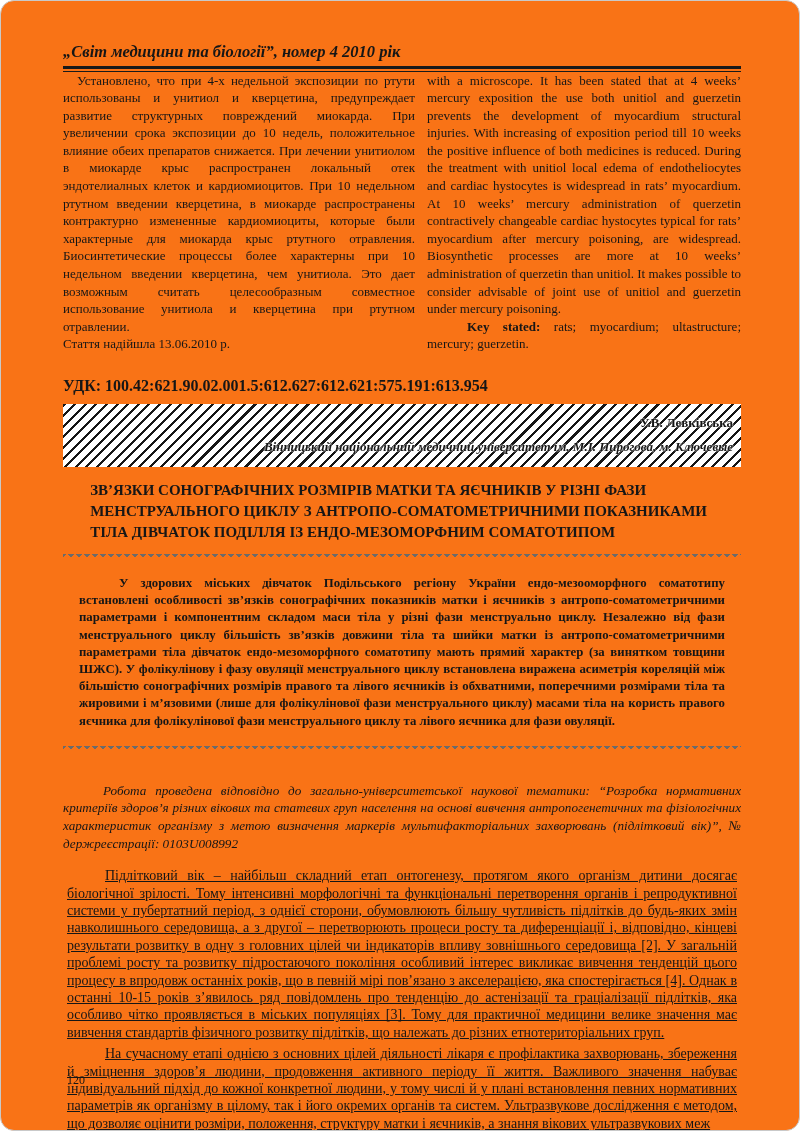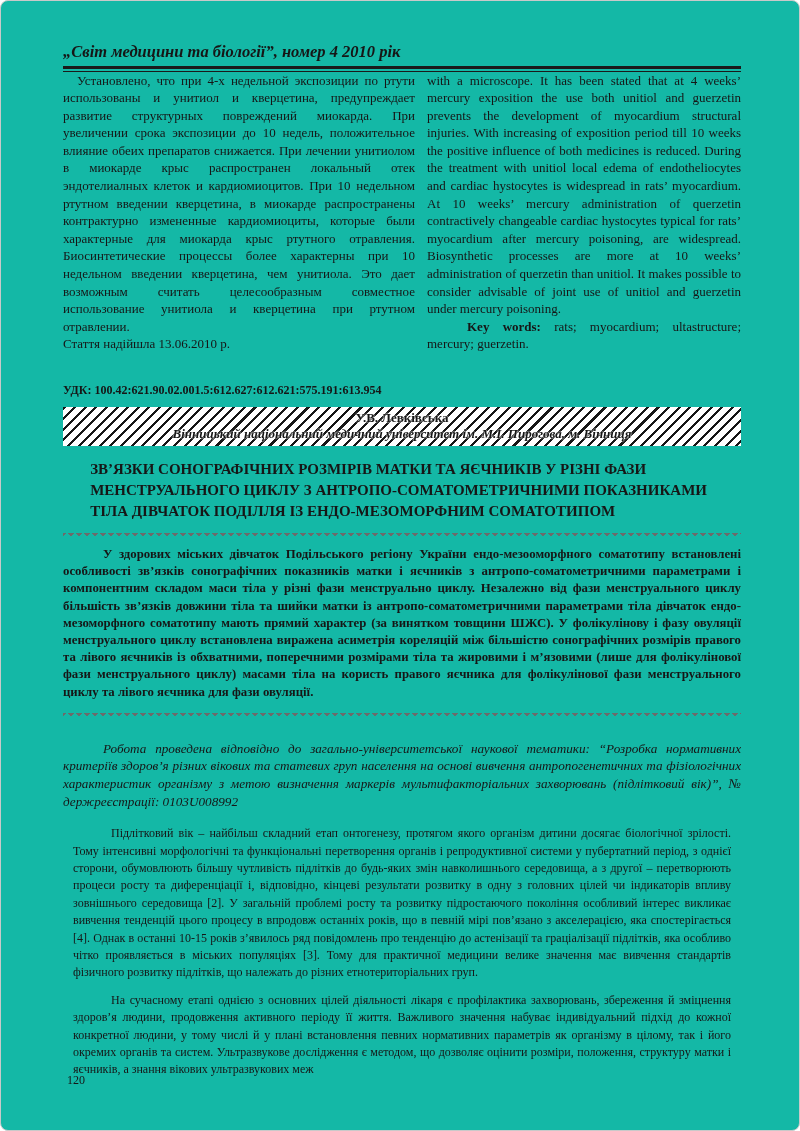--- a/index.html
+++ b/index.html
@@ -1,22 +1,22 @@
 <!DOCTYPE html>
 <html><head>
 <meta charset="utf-8">
 <style>
   html,body{margin:0;padding:0;background:#fff;}
   .page{
     position:relative;
     width:800px;height:1131px;
     box-sizing:border-box;
-    background:#14b8a6;
+    background:#f97316;
     border:1px solid #c9c9c9;
-    border-radius:8px;
+    border-radius:14px;
     overflow:hidden;
     font-family:"Liberation Serif","DejaVu Serif",serif;
     color:#161616;
   }
   .content{padding:0 58px 0 62px;}
 
   .journal-header{
     margin-top:42px;
     font-weight:bold;font-style:italic;
     font-size:16.5px;line-height:18px;
@@ -25,65 +25,66 @@
   .rule-thin{height:1px;background:#1a1a1a;margin-top:2px;}
 
   .columns{display:flex;}
   .col-left{width:352px;margin-right:12px;flex:none;}
   .col-right{flex:1;}
   .columns p{margin:0;font-size:13px;line-height:17.6px;text-align:justify;}
   .first-indent{text-indent:14px;}
   .kw-line{text-indent:40px;}
   .received{text-align:right;padding-right:6px;text-indent:0;}
 
-  .udc{margin-top:30px;font-weight:bold;font-size:12px;}
+  .udc{margin-top:24px;font-weight:bold;font-size:16px;}
 
   .hatch-band{
     margin-top:9px;
     padding:3px 0 4px;
     text-align:center;
     background:repeating-linear-gradient(135deg,#161616 0px,#161616 2.2px,#ffffff 2.2px,#ffffff 7.5px);
   }
   .hatch-band .hline{
-    margin:0;font-size:13px;line-height:16px;font-weight:bold;
+    margin:8px;font-size:13px;line-height:16px;font-weight:bold;
     text-shadow:0 0 2px #fff,0 0 2px #fff;
+    text-align:right;
   }
   .hatch-affil{font-style:italic;}
 
   .title{
     margin:13px auto 0;
     width:92%;
     text-align:left;
     font-weight:bold;
     font-size:15px;line-height:21px;
   }
 
   .zigzag{
     margin-top:11px;height:5px;
     background:
       linear-gradient(135deg,#6b6b6b 25%,transparent 25%) 0 0/8px 5px repeat-x,
       linear-gradient(45deg,transparent 75%,#6b6b6b 75%) 0 0/8px 5px repeat-x;
   }
   .zigzag.second{margin-top:12px;}
 
   .abstract{margin-top:8px;font-weight:bold;font-size:12.8px;line-height:17.2px;}
-  .abstract p{margin:0;text-align:justify;}
+  .abstract p{margin:16px;text-align:justify;}
   .abstract .lead{text-indent:40px;}
 
   .note{
-    margin-top:22px;
+    margin-top:31px;
     font-style:italic;
     font-size:13.2px;line-height:17.6px;
     text-align:justify;text-indent:40px;
   }
 
   .body-text{margin-top:15px;}
   .body-text p{
-    margin:10px;font-size:12px;line-height:17.4px;
-    text-align:justify;text-indent:38px;
+    margin:4px;font-size:14px;line-height:17.4px;
+    text-align:justify;text-indent:38px;text-decoration:underline;
   }
 
   .page-number{
     position:absolute;left:66px;bottom:42px;
     font-size:12px;
   }
 </style>
 </head>
 <body>
 
@@ -94,29 +95,29 @@
     <div class="rule-thick"></div>
     <div class="rule-thin"></div>
 
     <div class="columns">
       <div class="col-left">
         <p class="first-indent">Установлено, что при 4-х недельной экспозиции по ртути использованы и унитиол и кверцетина, предупреждает развитие структурных повреждений миокарда. При увеличении срока экспозиции до 10 недель, положительное влияние обеих препаратов снижается. При лечении унитиолом в миокарде крыс распространен локальный отек эндотелиалных клеток и кардиомиоцитов. При 10 недельном ртутном введении кверцетина, в миокарде распространены контрактурно измененные кардиомиоциты, которые были характерные для миокарда крыс ртутного отравления. Биосинтетические процессы более характерны при 10 недельном введении кверцетина, чем унитиола. Это дает возможным считать целесообразным совместное использование унитиола и кверцетина при ртутном отравлении.</p>
         <p class="received">Стаття надійшла 13.06.2010 р.</p>
       </div>
       <div class="col-right">
         <p>with a microscope. It has been stated that at 4 weeks’ mercury exposition the use both unitiol and guerzetin prevents the development of myocardium structural injuries. With increasing of exposition period till 10 weeks the positive influence of both medicines is reduced. During the treatment with unitiol local edema of endotheliocytes and cardiac hystocytes is widespread in rats’ myocardium. At 10 weeks’ mercury administration of querzetin contractively changeable cardiac hystocytes typical for rats’ myocardium after mercury poisoning, are widespread. Biosynthetic processes are more at 10 weeks’ administration of querzetin than unitiol. It makes possible to consider advisable of joint use of unitiol and guerzetin under mercury poisoning.</p>
-        <p class="kw-line"><b>Key words:</b> <span>rats; myocardium; ultastructure; mercury; guerzetin.</span></p>
+        <p class="kw-line"><b>Key stated:</b> <span>rats; myocardium; ultastructure; mercury; guerzetin.</span></p>
       </div>
     </div>
 
     <div class="udc">УДК: 100.42:621.90.02.001.5:612.627:612.621:575.191:613.954</div>
 
     <div class="hatch-band">
       <p class="hline">У.В. Левківська</p>
-      <p class="hline hatch-affil">Вінницький національний медичний університет ім. М.І. Пирогова, м. Вінниця</p>
+      <p class="hline hatch-affil">Вінницький національний медичний університет ім. М.І. Пирогова, м. Ключевые</p>
     </div>
 
     <div class="title">ЗВ’ЯЗКИ СОНОГРАФІЧНИХ РОЗМІРІВ МАТКИ ТА ЯЄЧНИКІВ У РІЗНІ ФАЗИ МЕНСТРУАЛЬНОГО ЦИКЛУ З АНТРОПО-СОМАТОМЕТРИЧНИМИ ПОКАЗНИКАМИ ТІЛА ДІВЧАТОК ПОДІЛЛЯ ІЗ ЕНДО-МЕЗОМОРФНИМ СОМАТОТИПОМ</div>
 
     <div class="zigzag"></div>
 
     <div class="abstract">
       <p class="lead">У здорових міських дівчаток Подільського регіону України ендо-мезооморфного соматотипу встановлені особливості зв’язків сонографічних показників матки і яєчників з антропо-соматометричними параметрами і компонентним складом маси тіла у різні фази менструально циклу. Незалежно від фази менструального циклу більшість зв’язків довжини тіла та шийки матки із антропо-соматометричними параметрами тіла дівчаток ендо-мезоморфного соматотипу мають прямий характер (за винятком товщини ШЖС). У фолікулінову і фазу овуляції менструального циклу встановлена виражена асиметрія кореляцій між більшістю сонографічних розмірів правого та лівого яєчників із обхватними, поперечними розмірами тіла та жировими і м’язовими (лише для фолікулінової фази менструального циклу) масами тіла на користь правого яєчника для фолікулінової фази менструального циклу та лівого яєчника для фази овуляції.</p>
     </div>
 

